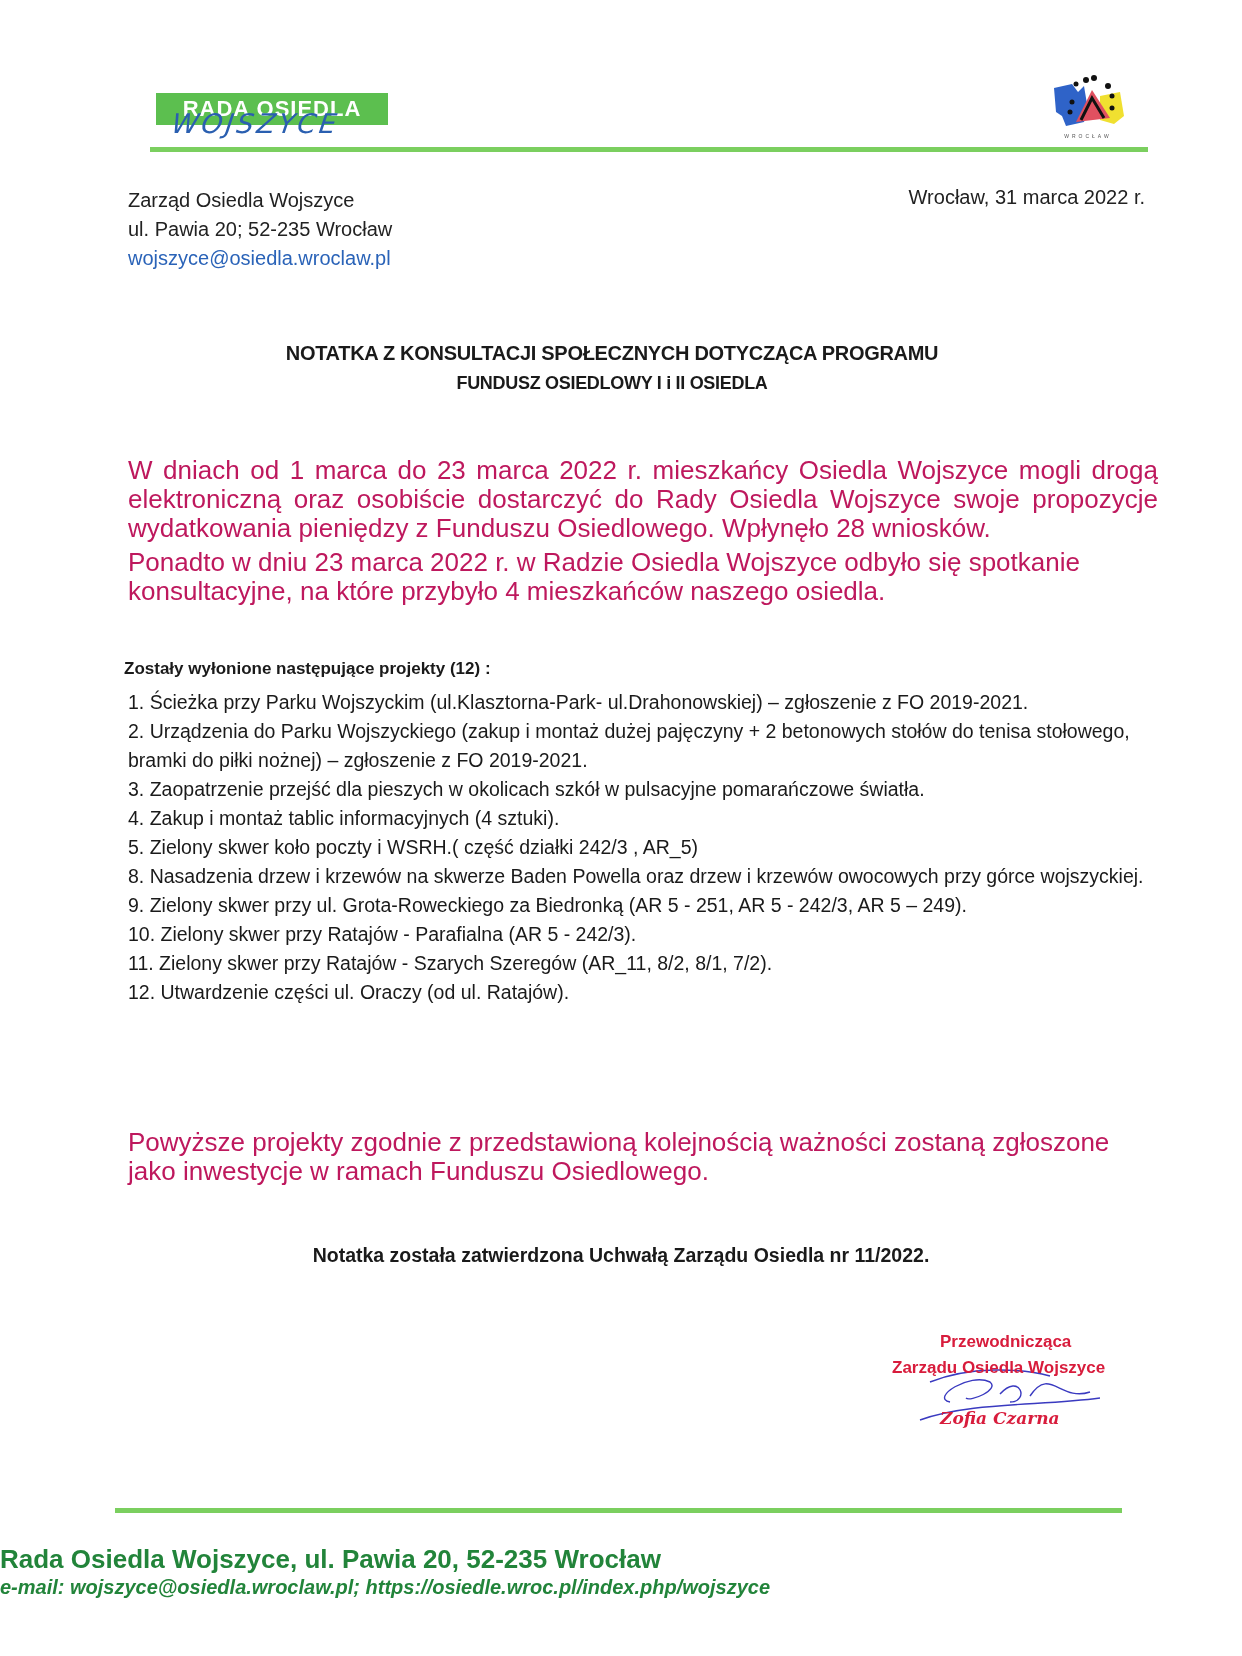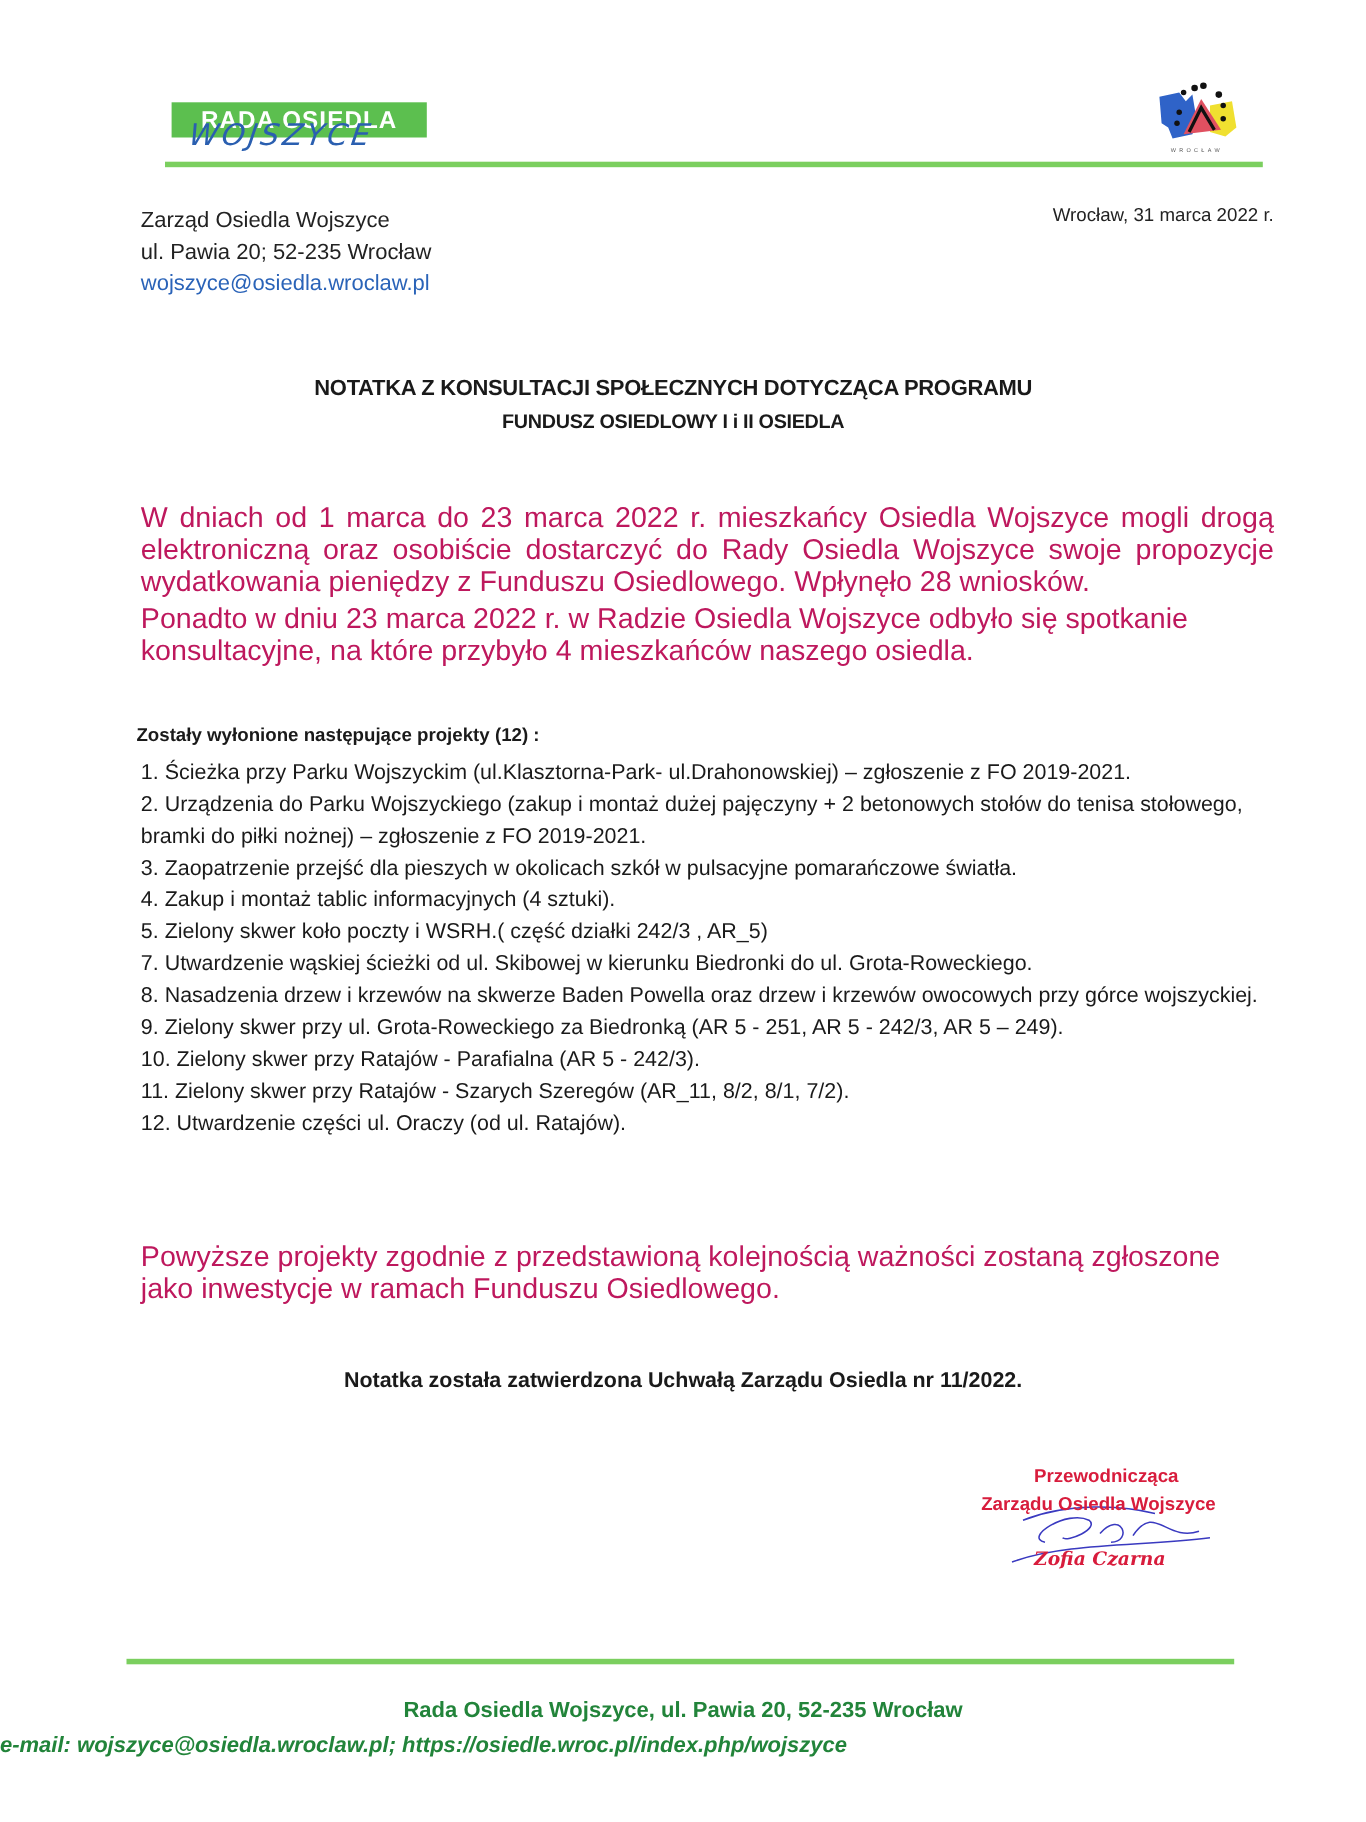--- a/index.html
+++ b/index.html
@@ -17,21 +17,21 @@
     .logo-sub {
       left: 172px; top: 108px; width: 210px; font-size: 27px; color: #2a5fb0;
       letter-spacing: 3px; font-style: italic; font-family: "DejaVu Sans", sans-serif;
       font-weight: normal; transform: skewX(-8deg);
     }
     .header-rule { left: 150px; top: 147px; width: 998px; height: 5px; background: #7bcf5f; }
     .city-logo { left: 1048px; top: 72px; width: 80px; height: 70px; }
 
     .sender { left: 128px; top: 186px; font-size: 20px; line-height: 29px; color: #222; }
     .sender .email { color: #2a63b8; }
-    .date { right: 84px; top: 186px; font-size: 17px; color: #222; }
+    .date { right: 97px; top: 186px; font-size: 20px; color: #222; }
 
     .title {
       left: 0; width: 1224px; text-align: center; font-weight: bold; color: #1a1a1a;
     }
     .title1 { top: 342px; font-size: 20px; letter-spacing: -0.3px; }
     .title2 { top: 373px; font-size: 18px; letter-spacing: -0.3px; }
 
     .para { left: 128px; width: 1030px; font-size: 26px; line-height: 29px; color: #be185d; }
     .p1 { top: 456px; text-align: justify; }
     .p2 { top: 548px; }
@@ -42,21 +42,21 @@
     .approval { left: 0; width: 1242px; top: 1244px; text-align: center; font-weight: bold; font-size: 19.5px; }
 
     .sig { left: 880px; top: 1332px; width: 240px; height: 110px; }
     .sig-line { position: absolute; color: #d81c3c; font-weight: bold; font-size: 17px; white-space: nowrap; }
     .sig1 { left: 60px; top: 0px; }
     .sig2 { left: 12px; top: 26px; }
     .sig3 { left: 60px; top: 76px; font-style: italic; font-family: "DejaVu Serif", serif; }
     .sig-scribble { position: absolute; left: 30px; top: 30px; width: 200px; height: 70px; }
 
     .footer-rule { left: 115px; top: 1508px; width: 1007px; height: 5px; background: #7bcf5f; }
-    .footer1 { left: 0; width: 1242px; top: 1544px; text-align: center; color: #22843a; font-weight: bold; font-size: 20px; }
+    .footer1 { left: 0; width: 1242px; top: 1544px; text-align: left; color: #22843a; font-weight: bold; font-size: 26px; }
     .footer2 { left: 0; width: 1242px; top: 1576px; text-align: left; color: #22843a; font-weight: bold; font-style: italic; font-size: 20px; }
   </style>
 </head>
 <body>
 
 <div class="abs logo-box">RADA OSIEDLA</div>
 <div class="abs logo-sub">WOJSZYCE</div>
 <div class="abs city-logo">
   <svg width="80" height="70" viewBox="0 0 80 70">
     <path d="M6 16 L24 12 L30 20 L36 14 L40 38 L36 50 L18 54 L14 44 L8 40 Z" fill="#2f63c8"></path>
@@ -88,21 +88,20 @@
 
 <div class="abs para p1">W dniach od 1 marca do 23 marca 2022 r. mieszkańcy Osiedla Wojszyce mogli drogą elektroniczną oraz osobiście dostarczyć do Rady Osiedla Wojszyce swoje propozycje wydatkowania pieniędzy z Funduszu Osiedlowego. Wpłynęło 28 wniosków.</div>
 <div class="abs para p2">Ponadto w dniu 23 marca 2022 r. w Radzie Osiedla Wojszyce odbyło się spotkanie konsultacyjne, na które przybyło 4 mieszkańców naszego osiedla.</div>
 <div class="abs list-head">Zostały wyłonione następujące projekty (12) :</div>
 <ul class="abs list">
   <li>1. Ścieżka przy Parku Wojszyckim (ul.Klasztorna-Park- ul.Drahonowskiej) – zgłoszenie z FO 2019-2021.</li>
   <li>2. Urządzenia do Parku Wojszyckiego (zakup i montaż dużej pajęczyny + 2 betonowych stołów do tenisa stołowego, bramki do piłki nożnej) – zgłoszenie z FO 2019-2021.</li>
   <li>3. Zaopatrzenie przejść dla pieszych w okolicach szkół w pulsacyjne pomarańczowe światła.</li>
   <li>4. Zakup i montaż tablic informacyjnych (4 sztuki).</li>
   <li>5. Zielony skwer koło poczty i WSRH.( część działki 242/3 , AR_5)</li>
-  <li>7. Utwardzenie wąskiej ścieżki od ul. Skibowej w kierunku Biedronki do ul. Grota-Roweckiego.</li>
   <li>8. Nasadzenia drzew i krzewów na skwerze Baden Powella oraz drzew i krzewów owocowych przy górce wojszyckiej.</li>
   <li>9. Zielony skwer przy ul. Grota-Roweckiego za Biedronką (AR 5 - 251, AR 5 - 242/3, AR 5 – 249).</li>
   <li>10. Zielony skwer przy Ratajów - Parafialna (AR 5 - 242/3).</li>
   <li>11. Zielony skwer przy Ratajów - Szarych Szeregów (AR_11, 8/2, 8/1, 7/2).</li>
   <li>12. Utwardzenie części ul. Oraczy (od ul. Ratajów).</li>
 </ul>
 <div class="abs para p3">Powyższe projekty zgodnie z przedstawioną kolejnością ważności zostaną zgłoszone jako inwestycje w ramach Funduszu Osiedlowego.</div>
 <div class="abs approval">Notatka została zatwierdzona Uchwałą Zarządu Osiedla nr 11/2022.</div>
 
 <div class="abs sig">

